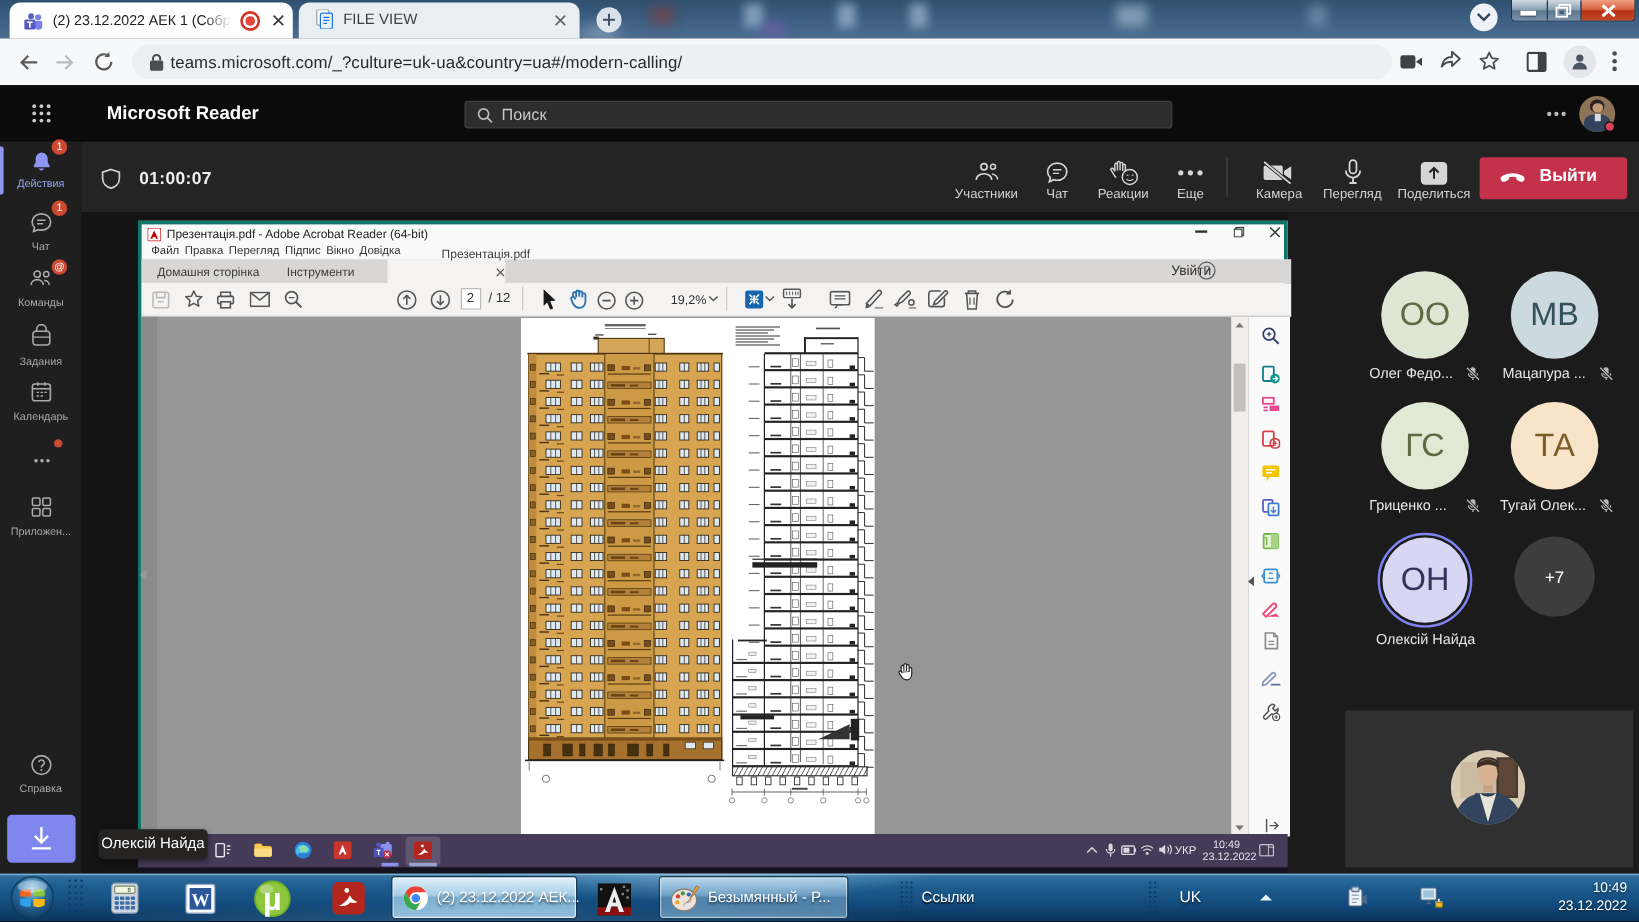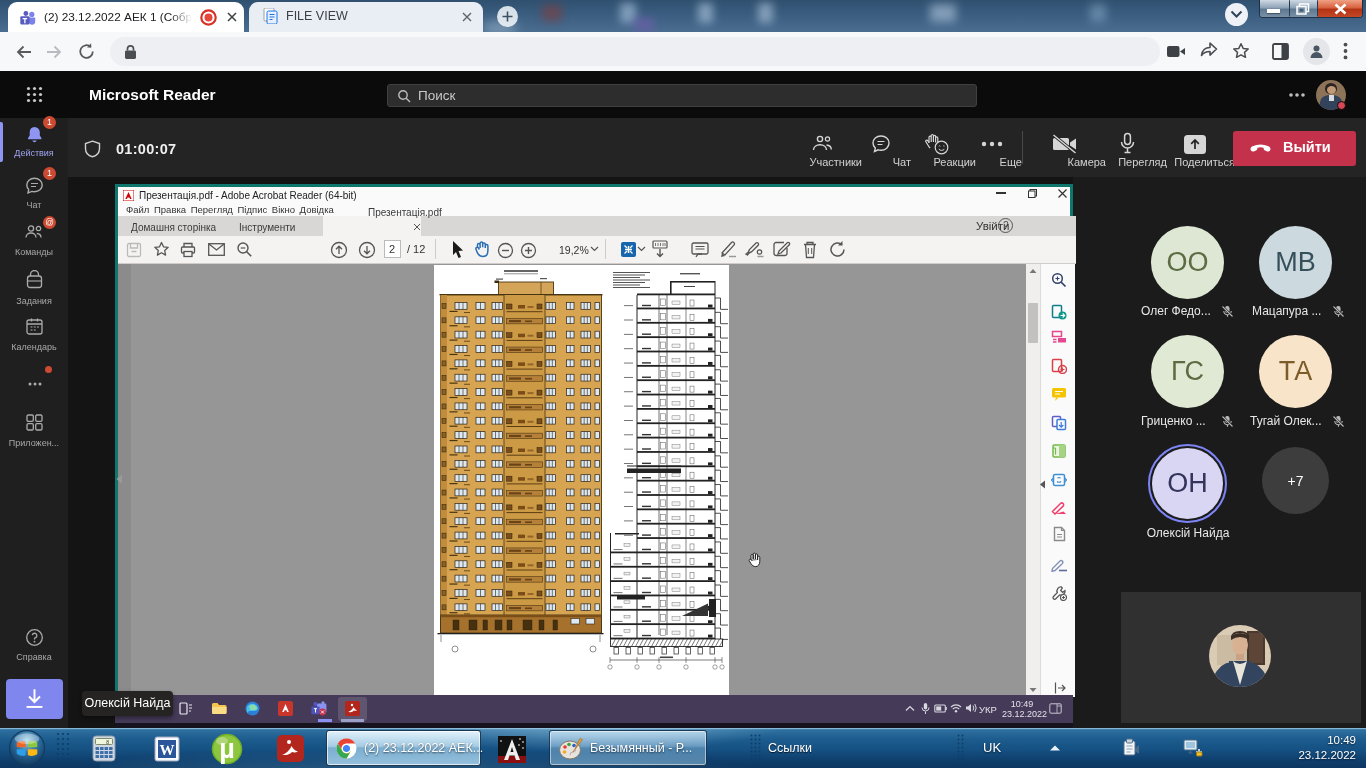--- a/index.html
+++ b/index.html
@@ -1,20 +1,20 @@
 <!DOCTYPE html>
 <html><head><meta charset="utf-8">
 <style>
 html,body{margin:0;padding:0;width:1366px;height:768px;overflow:hidden;background:#000;font-family:"Liberation Sans",sans-serif;}
 *{box-sizing:border-box;}
 .abs{position:absolute;}
 #root{position:relative;width:1366px;height:768px;background:#141414;overflow:hidden;}
 svg{display:block;}
 .rlbl{position:absolute;width:68px;text-align:center;font-size:9px;color:#a8a8a8;}
-.clbl{position:absolute;font-size:11px;color:#d2d2d2;text-align:right;}
+.clbl{position:absolute;font-size:11px;color:#d2d2d2;text-align:center;}
 .tbtxt{position:absolute;color:#fff;font-size:12px;text-shadow:0 1px 2px rgba(0,0,0,.6);white-space:nowrap;}
 </style></head>
 <body>
 <div id="root">
 
 <div class="abs" style="left:0;top:0;width:1366px;height:32px;background:linear-gradient(180deg,#30506f 0%,#3a5d80 45%,#4a6d90 100%);overflow:hidden;">
   <div class="abs" style="left:542px;top:5px;width:20px;height:16px;background:#8a3a34;filter:blur(5px);border-radius:3px;opacity:.55;"></div>
   <div class="abs" style="left:620px;top:3px;width:16px;height:20px;background:#9db8d4;filter:blur(4px);opacity:.7;"></div>
   <div class="abs" style="left:698px;top:3px;width:15px;height:20px;background:#a9c2db;filter:blur(4px);opacity:.65;"></div>
   <div class="abs" style="left:758px;top:3px;width:15px;height:20px;background:#b3c8de;filter:blur(4px);opacity:.6;"></div>
@@ -88,20 +88,21 @@
     </svg>
 <svg class="abs" style="left:77px;top:42px;" width="19" height="19" viewBox="0 0 19 19">
       <path d="M15.8 9.5a6.3 6.3 0 1 1-1.9-4.5" fill="none" stroke="#5a5a5a" stroke-width="1.8"></path>
       <path d="M14.2 1.2v4.2h-4.2z" fill="#5a5a5a"></path>
     </svg>
 <div class="abs" style="left:110px;top:37px;width:1050px;height:29px;border-radius:15px;background:#edeff2;"></div>
 <svg class="abs" style="left:124px;top:44px;" width="13" height="16" viewBox="0 0 13 16">
       <rect x="1" y="6.5" width="11" height="8.5" rx="1.4" fill="#4a4d51"></rect>
       <path d="M3.5 6.5V4.8a3 3 0 0 1 6 0v1.7" fill="none" stroke="#4a4d51" stroke-width="1.7"></path>
     </svg>
+<div class="abs" style="left:142px;top:44px;font-size:14px;color:#27292c;letter-spacing:.1px;">teams.microsoft.com/_?culture=uk-ua&amp;country=ua#/modern-calling/</div>
 <svg class="abs" style="left:1166px;top:43px;" width="20" height="17" viewBox="0 0 20 17">
       <rect x="1" y="3" width="12.5" height="11" rx="2" fill="#3e4246"></rect>
       <path d="M14 8.5l5-3.5v7z" fill="#3e4246"></path>
     </svg>
 <svg class="abs" style="left:1199px;top:42px;" width="19" height="18" viewBox="0 0 19 18">
       <path d="M11 5.5C5.5 5.5 3 9.5 2.5 13.5c2-2.8 4.5-4 8.5-4v3.6L17.5 7 11 1.2z" fill="none" stroke="#4a4d51" stroke-width="1.6" stroke-linejoin="round"></path>
     </svg>
 <svg class="abs" style="left:1232px;top:42px;" width="18" height="18" viewBox="0 0 18 18">
       <path d="M9 1.8l2.2 4.6 5 .6-3.7 3.4 1 4.9L9 12.8l-4.5 2.5 1-4.9L1.8 7l5-.6z" fill="none" stroke="#4a4d51" stroke-width="1.5" stroke-linejoin="round"></path>
     </svg>

